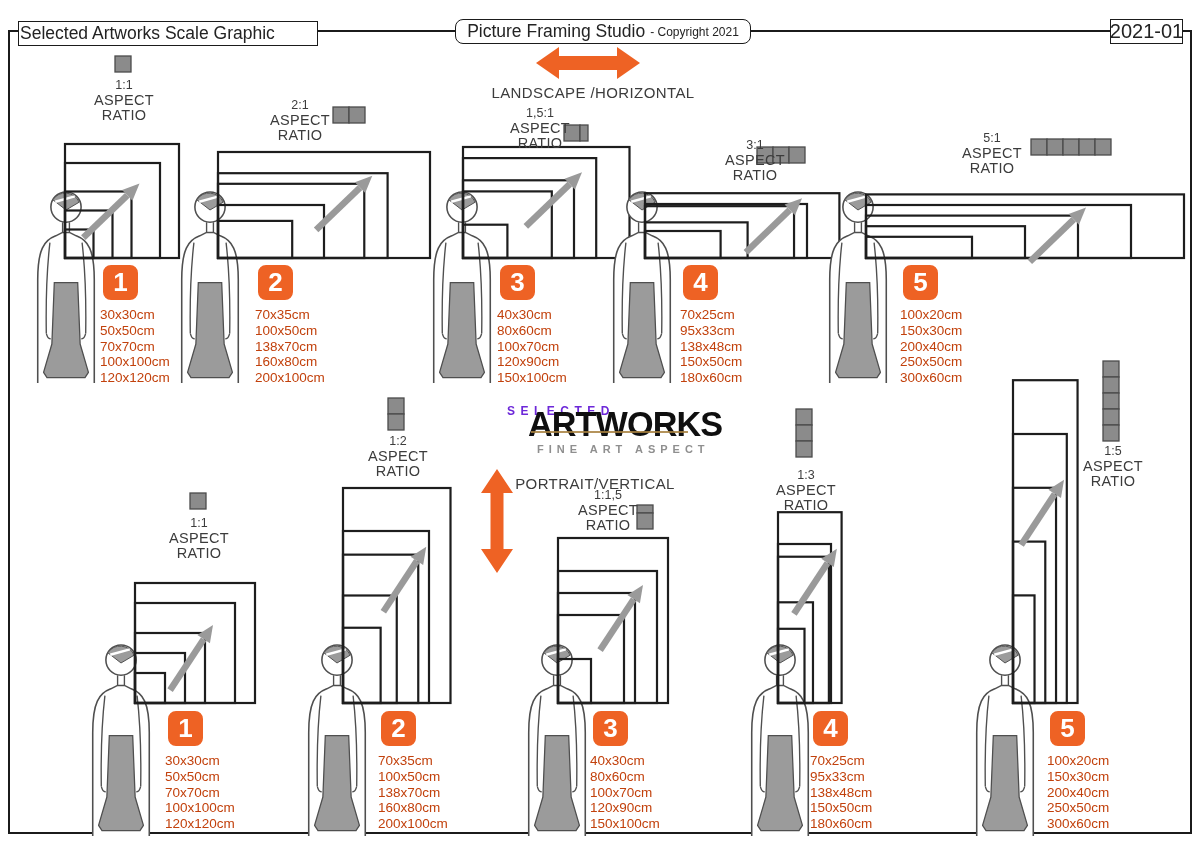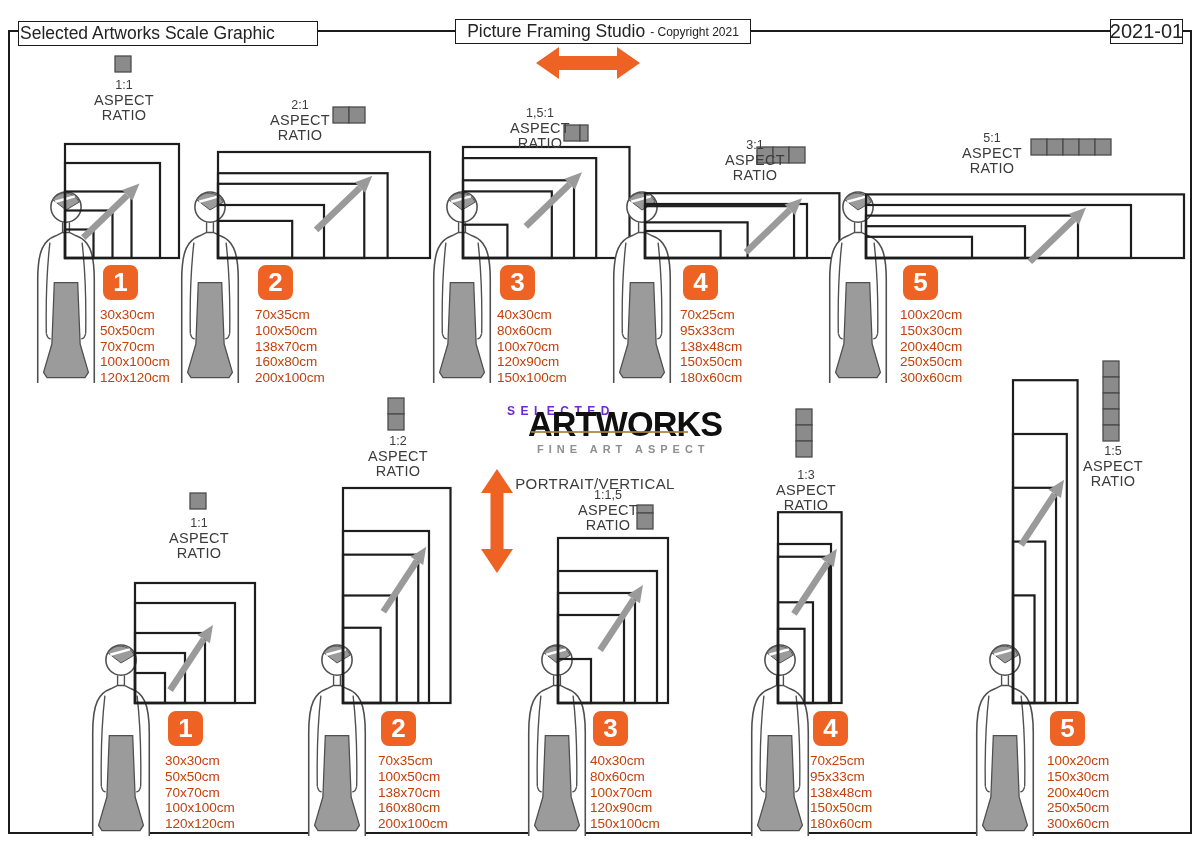--- a/index.html
+++ b/index.html
@@ -5,21 +5,21 @@
   html,body{margin:0;padding:0;background:#fff;}
   *{box-sizing:border-box;}
   .canvas{position:relative;width:1200px;height:842px;background:#ffffff;overflow:hidden;
           font-family:"Liberation Sans",sans-serif;color:#2e2e2e;}
   .page-border{position:absolute;left:8px;top:30px;width:1184px;height:804px;
                border:2px solid #1b1b1b;}
   #gfx{position:absolute;left:0;top:0;}
   .hbox{position:absolute;background:#fff;border:1.5px solid #1b1b1b;display:flex;
         align-items:center;white-space:nowrap;z-index:5;}
   .hbox-left{left:18px;top:21px;width:300px;height:25px;padding-left:1px;font-size:17.5px;color:#232323;}
-  .hbox-center{left:455px;top:19px;width:296px;height:25px;justify-content:center;color:#232323;}
+  .hbox-center{left:455px;top:19px;width:296px;height:25px;justify-content:center;color:#232323;border-radius:8px;}
   .hbox-center .big{font-size:17.5px;}
   .hbox-center .small{font-size:12px;margin-left:5px;}
   .hbox-right{left:1110px;top:19px;width:73px;height:25px;justify-content:center;font-size:20px;color:#232323;}
   .section-label{position:absolute;text-align:center;font-size:15px;letter-spacing:0.4px;color:#3c3c3c;}
   .aspect-label{position:absolute;width:110px;text-align:center;color:#3c3c3c;line-height:15px;}
   .aspect-label .rn{font-size:12.5px;}
   .aspect-label .aw{font-size:14.5px;letter-spacing:0.3px;}
   .badge{position:absolute;width:41px;height:41px;background:var(--orange,#EE6224);
          border:3px solid #fff;border-radius:11px;color:#fff;font-size:26px;font-weight:bold;
          display:flex;align-items:center;justify-content:center;z-index:4;}
@@ -170,20 +170,21 @@
     <span>Selected Artworks Scale Graphic</span>
   </div>
   <div class="hbox hbox-center">
     <span class="big">Picture Framing Studio</span>
     <span class="small">- Copyright 2021</span>
   </div>
   <div class="hbox hbox-right">
     <span>2021-01</span>
   </div>
 
+  <div class="section-label landscape-label">LANDSCAPE /HORIZONTAL</div>
   <div class="section-label portrait-label">PORTRAIT/VERTICAL</div>
 
   <div class="logo-selected">SELECTED</div>
   <div class="logo-artworks">ARTWORKS</div>
   <div class="logo-strike"></div>
   <div class="logo-tagline">FINE ART ASPECT</div>
 
   <div class="aspect-label" style="left:69px;top:78px">
     <div class="rn">1:1</div>
     <div class="aw">ASPECT</div>

